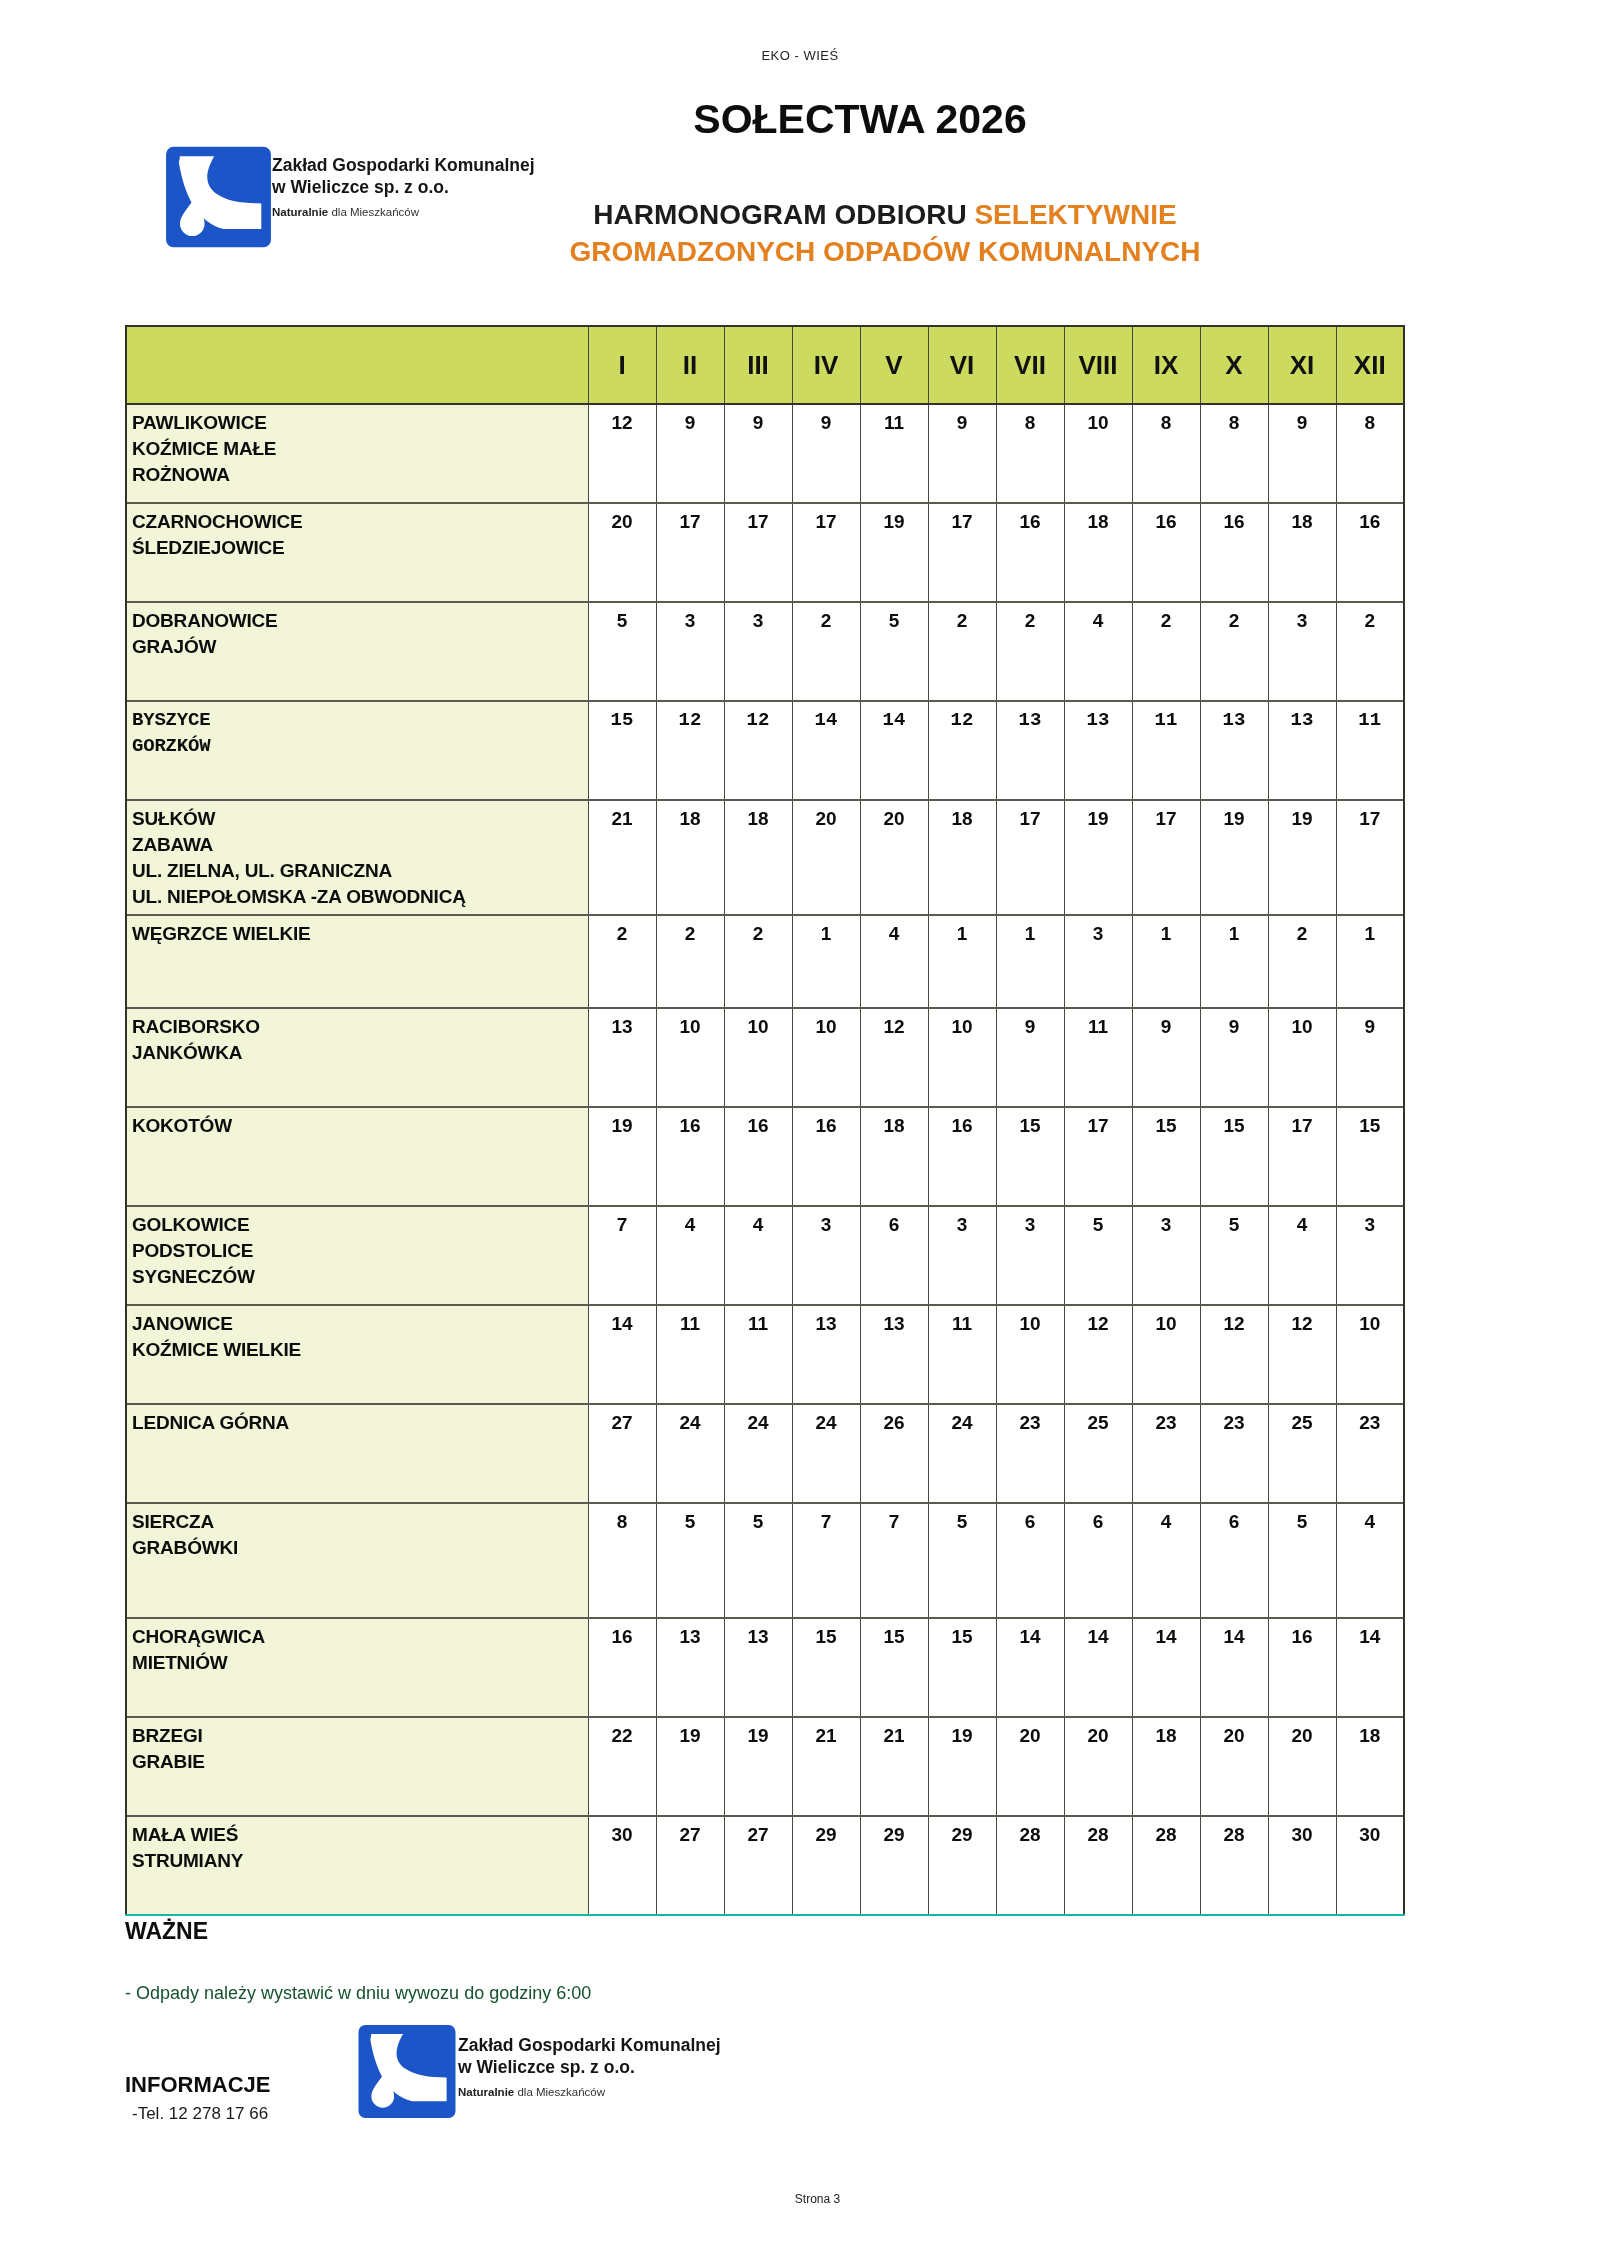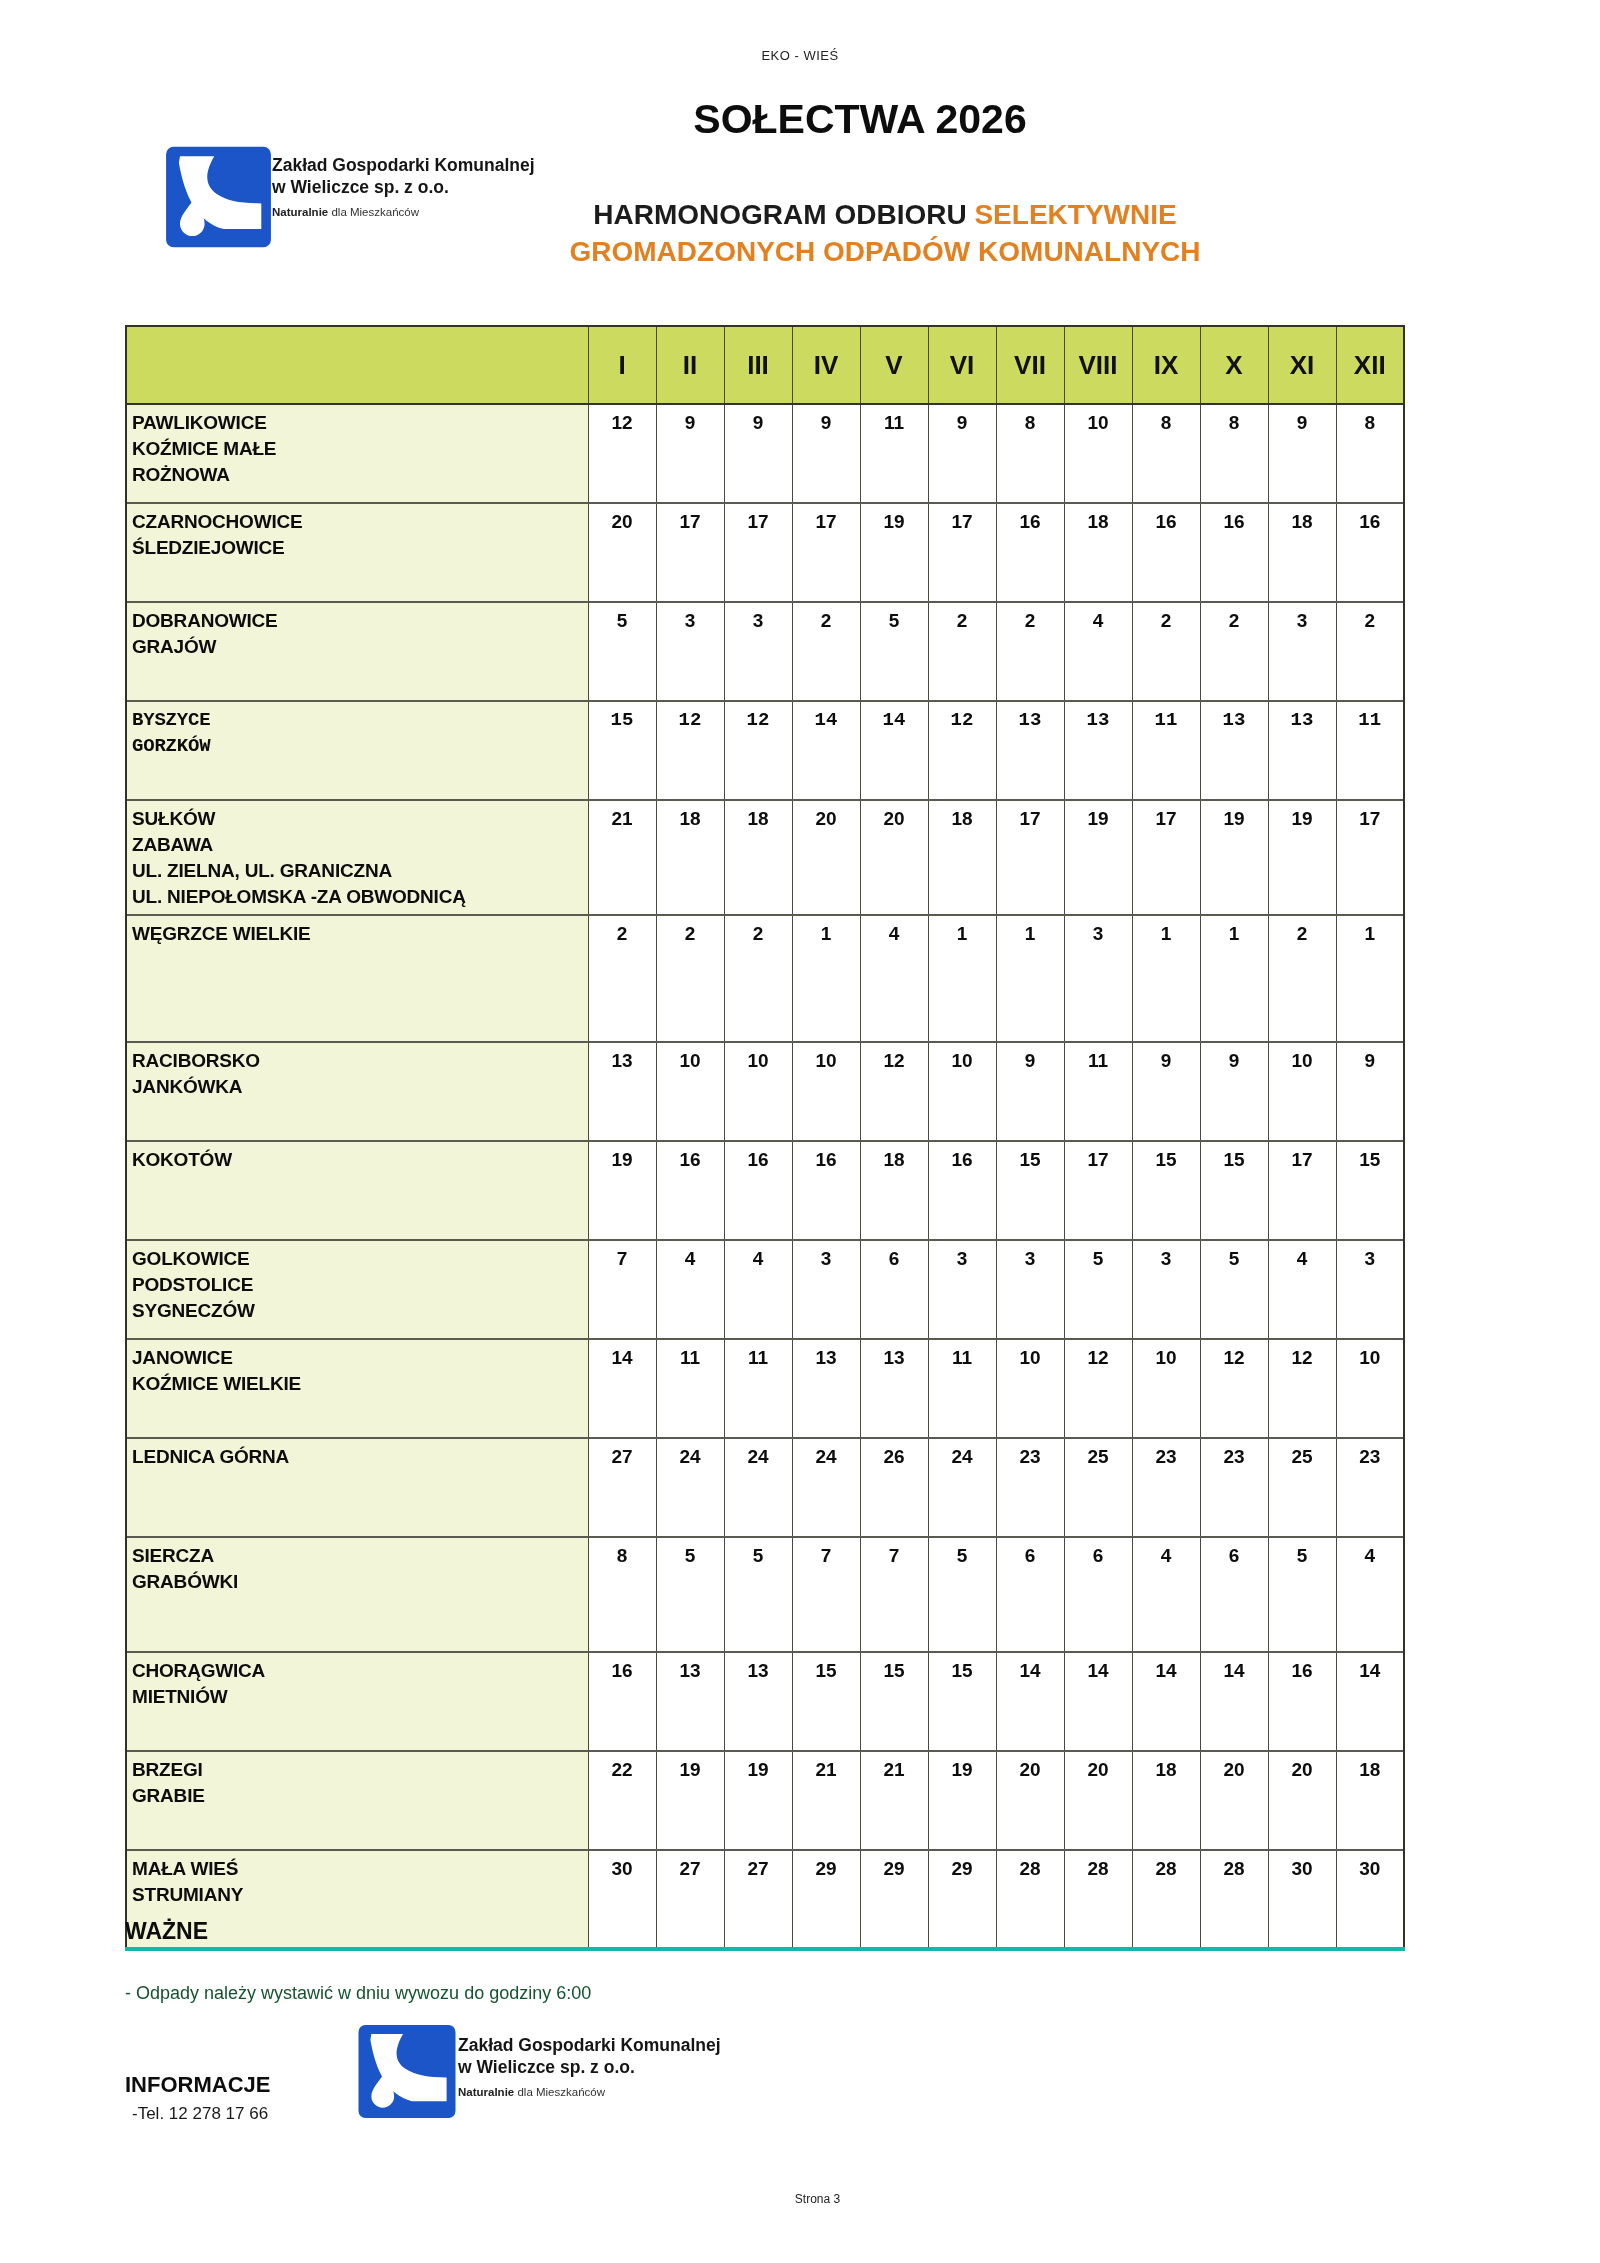--- a/index.html
+++ b/index.html
@@ -65,21 +65,21 @@
     background: var(--header-green);
     height: 78px;
     font-size: 26px; font-weight: bold; color: #111;
     text-align: center; vertical-align: middle;
     border-top: 2px solid #32322a;
     border-bottom: 2px solid #32322a;
   }
   .schedule thead th:first-child { border-left: 2px solid #32322a; }
   .schedule thead th:last-child { border-right: 2px solid #32322a; }
   .schedule tbody td { border-top: 2px solid #5a5a50; border-bottom: 1px solid #5a5a50; }
-  .schedule tbody tr:last-child td { border-bottom: 4px solid #14b8a6; margin-left: 36px; }
+  .schedule tbody tr:last-child td { border-bottom: 2px solid #14b8a6; margin-left: 36px; }
   .schedule td.names {
     background: var(--label-cream);
     text-align: left; vertical-align: top;
     padding: 5px 4px 4px 5px;
     border-left: 2px solid #32322a;
   }
   .schedule td.names .vname {
     font-size: 19px; font-weight: bold; line-height: 26px; color: #0d0d0d;
     letter-spacing: -0.2px; white-space: nowrap;
   }
@@ -256,21 +256,21 @@
           <td class="day">20</td>
           <td class="day">20</td>
           <td class="day">18</td>
           <td class="day">17</td>
           <td class="day">19</td>
           <td class="day">17</td>
           <td class="day">19</td>
           <td class="day">19</td>
           <td class="day">17</td>
         </tr>
-        <tr style="height: 127px;">
+        <tr style="height: 93px;">
           <td class="names">
             <div class="vname">WĘGRZCE WIELKIE</div>
           </td>
           <td class="day">2</td>
           <td class="day">2</td>
           <td class="day">2</td>
           <td class="day">1</td>
           <td class="day">4</td>
           <td class="day">1</td>
           <td class="day">1</td>

